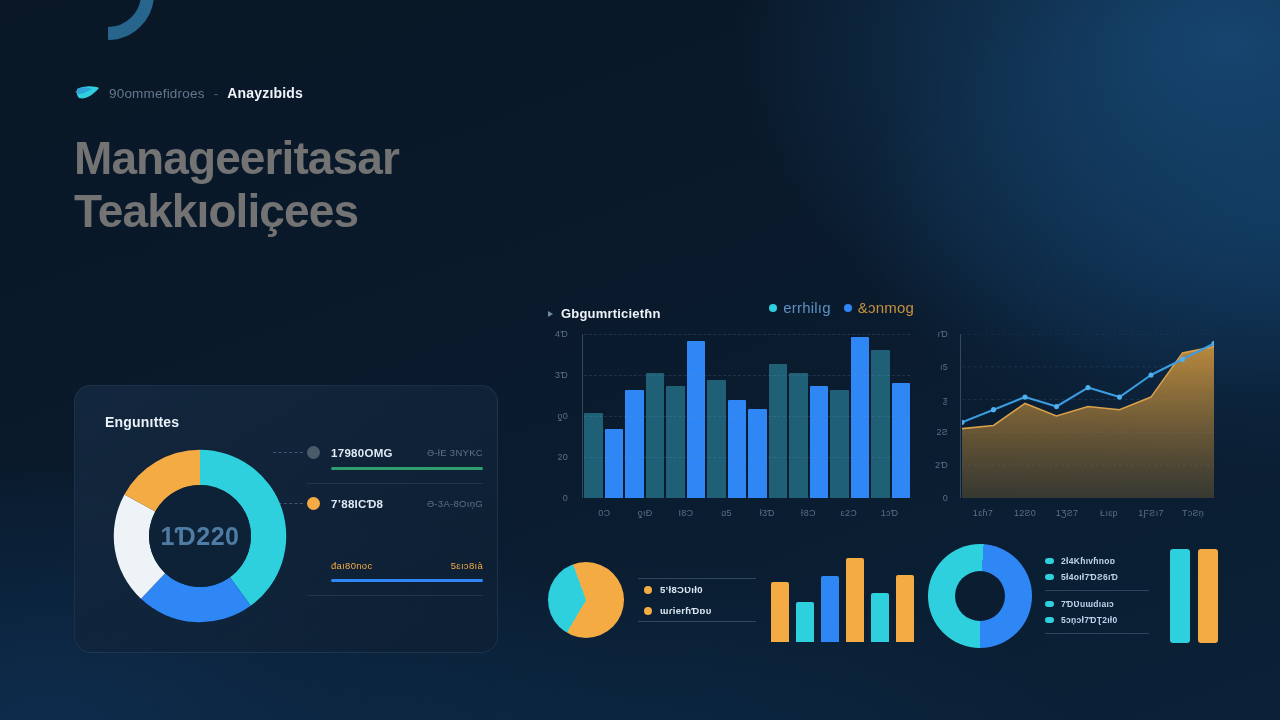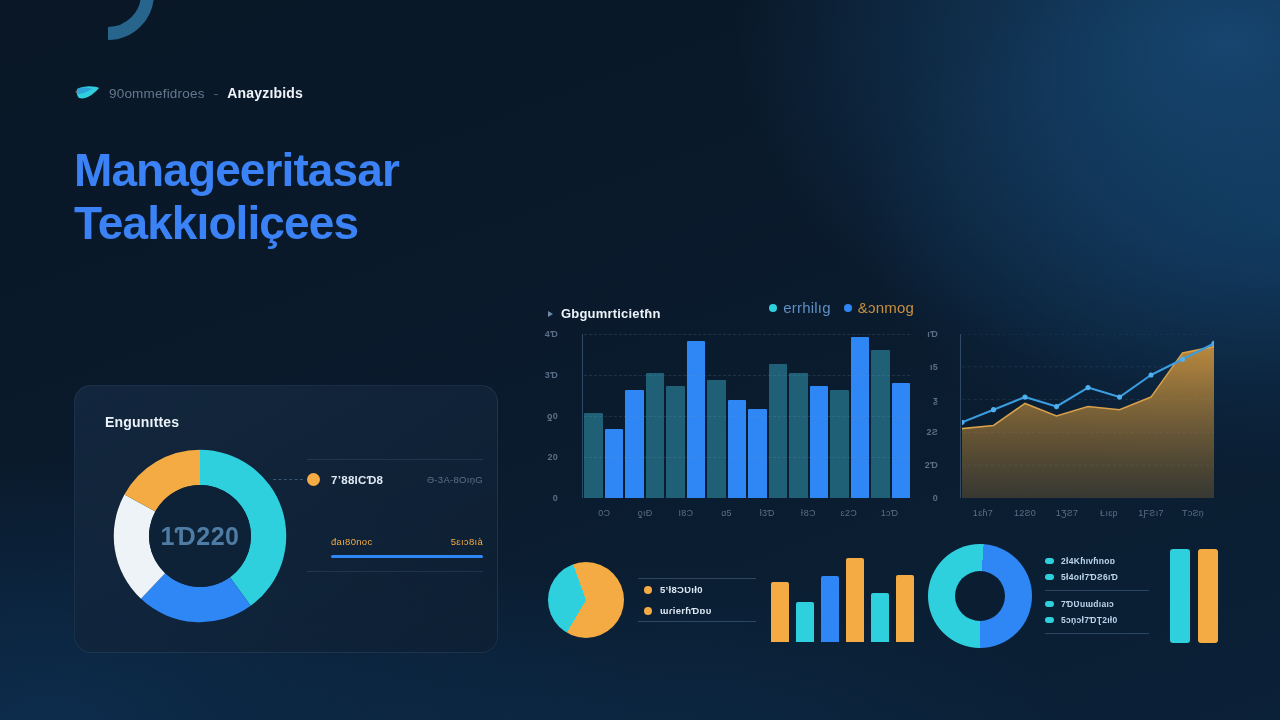--- a/index.html
+++ b/index.html
@@ -27,23 +27,23 @@
 
   
   #left { position:absolute; left:74px; top:82px; width:430px; }
   .crumb { display:flex; align-items:center; gap:9px; height:22px; }
   .logo { width:26px; height:16px; position:relative; flex:none; }
   .crumb-muted { font-size:13.5px; color:#64788f; letter-spacing:.2px; }
   .crumb-sep   { font-size:13.5px; color:#4f6379; }
   .crumb-active{ font-size:14px; color:#eef4fa; font-weight:700; letter-spacing:.2px; }
 
   h1 {
-    margin-top:40px;
+    margin-top:28px;
     font-size:46px; line-height:1.16; font-weight:700;
-    color:#3b82f6; letter-spacing:-.9px;
+    color:#737373; letter-spacing:-.9px;
   }
   .body-copy { margin-top:30px; width:418px; }
   .body-copy p { font-size:12.5px; line-height:1.92; color:#53687f; letter-spacing:.15px; }
 
   
   #donut-card {
     position:absolute; left:74px; top:385px; width:424px; height:268px;
     background:linear-gradient(150deg, rgba(21,42,66,.82) 0%, rgba(14,31,50,.72) 100%);
     border:1px solid rgba(86,128,172,.16);
     border-radius:17px;
@@ -77,21 +77,21 @@
 
   .axis-lbl { font-size:9px; color:#5a6f87; letter-spacing:.3px; }
 
   
   #bar-panel  { position:absolute; left:548px; top:294px; width:366px; height:232px; }
   #bar-plot   { position:absolute; left:36px; top:40px; right:4px; bottom:28px; }
   .gridline   { position:absolute; left:0; right:0; border-top:1px dashed rgba(110,150,190,.2); }
   .bars       { position:absolute; inset:0; display:flex; align-items:flex-end; gap:2px; }
   .bar        { flex:1; border-radius:1px 1px 0 0; }
   .y-axis     { position:absolute; left:0; top:40px; bottom:28px; width:32px; }
-  .y-tick     { position:absolute; right:22px; transform:translateY(-50%);font-weight:bold; }
+  .y-tick     { position:absolute; right:12px; transform:translateY(-50%); }
   .axis-line  { position:absolute; left:34px; top:40px; bottom:28px; width:1px; background:rgba(120,160,200,.35); }
   .x-axis     { position:absolute; left:36px; right:4px; bottom:8px; display:flex; }
   .x-axis span{ flex:1; text-align:center; }
 
   
   #area-panel { position:absolute; left:928px; top:294px; width:290px; height:232px; }
   #area-plot  { position:absolute; left:34px; top:40px; right:4px; bottom:28px; }
 
   
   #bm-panel { position:absolute; left:548px; top:548px; width:366px; height:104px; display:flex; align-items:center; gap:14px; }
@@ -154,20 +154,29 @@
           <path d="M151.72510220173763 171.19349550499538A88 88 0 0 1 39.759854678275424 164.14923921308423L64.4035504917082 137.90636862591342A52 52 0 0 0 130.5648331192086 142.06888370749726Z" fill="#2f86f5"></path>
           <path d="M39.759854678275424 164.14923921308423A88 88 0 0 1 22.885012156139993 57.60567667904908L54.43205263771909 74.94880894671081A52 52 0 0 0 64.4035504917082 137.90636862591342Z" fill="#eef3f8"></path>
           <path d="M22.885012156139993 57.60567667904908A88 88 0 0 1 99.99999999999999 12L99.99999999999999 48A52 52 0 0 0 54.43205263771909 74.94880894671081Z" fill="#f5ab43"></path>
         </g>
       <circle cx="100" cy="100" r="52" fill="#0d2236"></circle>
     </svg>
     <div class="donut-center">1Ɗ220</div>
   </div>
 
   <div id="donut-legend">
+      <div class="lg-row">
+        <div class="leader"></div>
+      <div class="lg-head">
+        <span class="lg-dot" style="background:#4a5a6b"></span>
+        <span class="lg-main">17980OMG</span>
+        <span class="lg-val">Ə-łE 3NYKC</span>
+      </div>
+        <div class="lg-bar" style="background:#2f9e6e"></div>
+      </div>
       <div class="lg-div"></div>
       <div class="lg-row">
         <div class="leader"></div>
       <div class="lg-head">
         <span class="lg-dot" style="background:#f5ab43"></span>
         <span class="lg-main">7ʼ88ICƊ8</span>
         <span class="lg-val">Ə-3A-8OıņG</span>
       </div>
         <div class="lg-sub">
         <span style="color:#f5ab43">đaı80noc</span>

